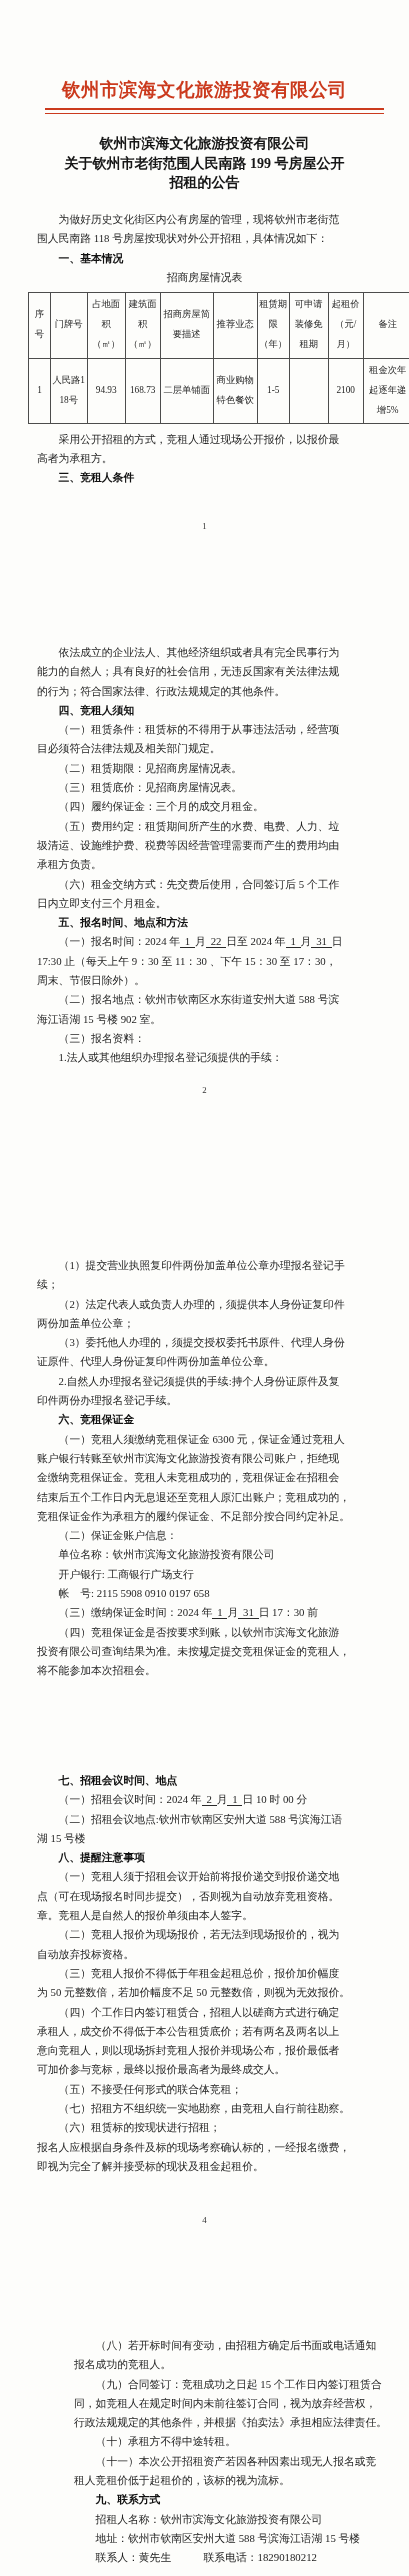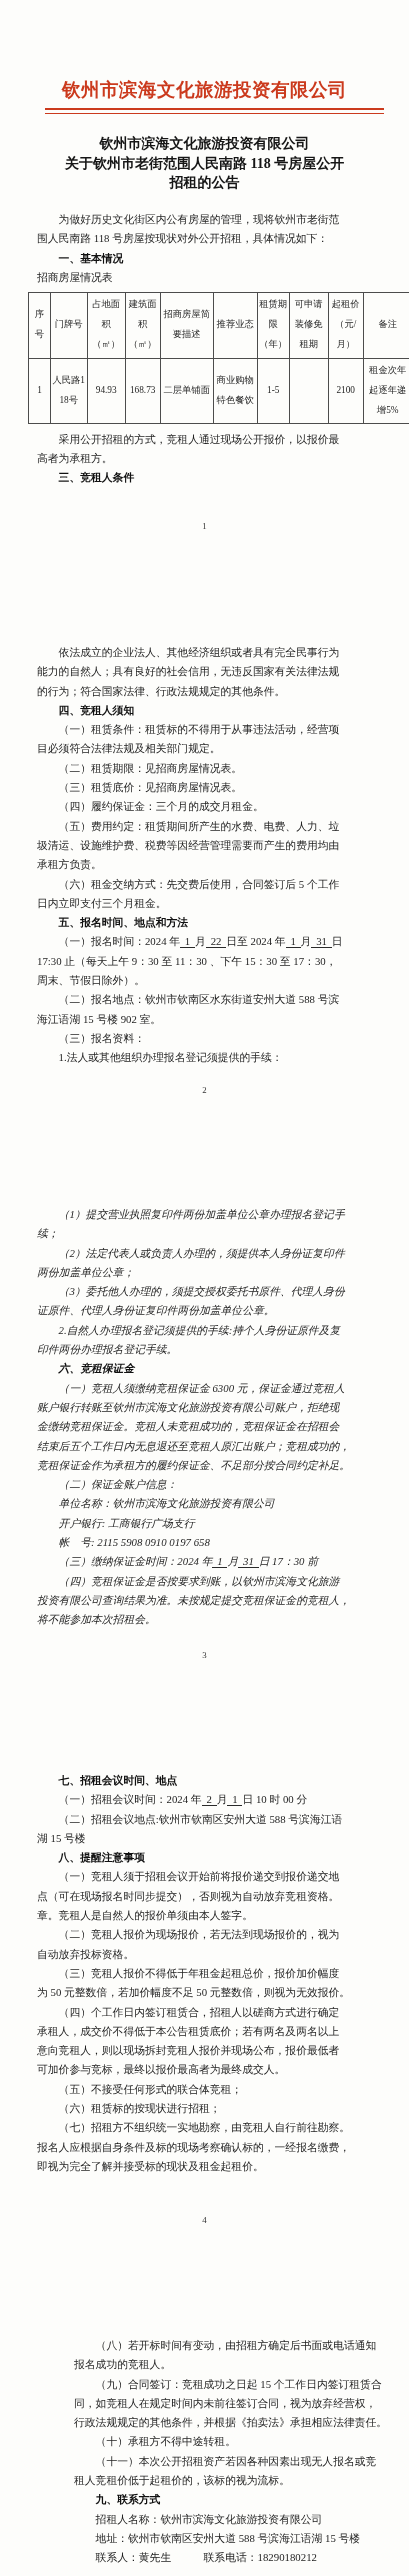--- a/index.html
+++ b/index.html
@@ -22,25 +22,25 @@
     font-size:14px;font-weight:bold;line-height:19.6px;color:#161616;
   }
   
   .page{
     position:absolute;left:37px;width:335px;
     font-size:10.8px;line-height:19.3px;text-align:justify;
   }
   .ln{min-height:19.3px;}
   .ind{text-indent:2em;}
   .h{font-weight:bold;color:#111;}
-  .ctr{text-align:left;text-indent:0;}
+  .ctr{text-align:center;text-indent:0;}
   .u{border-bottom:0.8px solid #2a2a2a;padding:0 2.1px;}
   #page1{top:210px;}
   #page2{top:643px;}
-  #page3{top:1205px;font-style:italic;}
+  #page3{top:1256px;}
   #page4{top:1771px;}
   #page5{top:2336px;margin-left:37px;}
   
   table.house{
     border-collapse:collapse;table-layout:fixed;width:354px;
     margin:5.2px 0 6.2px -8.8px;font-size:9.3px;
   }
   table.house th,table.house td{
     border:0.8px solid #4c4c4c;text-align:center;vertical-align:middle;
     padding:2.1px 1px;line-height:2.15;font-weight:normal;word-break:break-all;
@@ -54,21 +54,21 @@
 <body>
 
 <div id="canvas">
 
   <div class="letterhead">钦州市滨海文化旅游投资有限公司</div>
   <div class="rule-thick"></div>
   <div class="rule-thin"></div>
 
   <div class="doc-title">
     <div>钦州市滨海文化旅游投资有限公司</div>
-    <div>关于钦州市老街范围人民南路 118 号房屋公开</div>
+    <div>关于钦州市老街范围人民南路 199 号房屋公开</div>
     <div>招租的公告</div>
   </div>
 
   <div class="page" id="page1">
     <div>
         <div class="ln ind">为做好历史文化街区内公有房屋的管理，现将钦州市老街范</div>
         <div class="ln">围人民南路 118 号房屋按现状对外公开招租，具体情况如下：</div>
         <div class="ln ind h">一、基本情况</div>
         <div class="ln ctr">招商房屋情况表</div>
       </div>
@@ -166,22 +166,22 @@
       <div class="ln">章。竞租人是自然人的报价单须由本人签字。</div>
       <div class="ln ind">（二）竞租人报价为现场报价，若无法到现场报价的，视为</div>
       <div class="ln">自动放弃投标资格。</div>
       <div class="ln ind">（三）竞租人报价不得低于年租金起租总价，报价加价幅度</div>
       <div class="ln">为 50 元整数倍，若加价幅度不足 50 元整数倍，则视为无效报价。</div>
       <div class="ln ind">（四）个工作日内签订租赁合，招租人以磋商方式进行确定</div>
       <div class="ln">承租人，成交价不得低于本公告租赁底价；若有两名及两名以上</div>
       <div class="ln">意向竞租人，则以现场拆封竞租人报价并现场公布，报价最低者</div>
       <div class="ln">可加价参与竞标，最终以报价最高者为最终成交人。</div>
       <div class="ln ind">（五）不接受任何形式的联合体竞租；</div>
+      <div class="ln ind">（七）招租方不组织统一实地勘察，由竞租人自行前往勘察。</div>
       <div class="ln ind">（六）租赁标的按现状进行招租；</div>
-      <div class="ln ind">（七）招租方不组织统一实地勘察，由竞租人自行前往勘察。</div>
       <div class="ln">报名人应根据自身条件及标的现场考察确认标的，一经报名缴费，</div>
       <div class="ln">即视为完全了解并接受标的现状及租金起租价。</div>
     </div>
   <div class="page" id="page5">
       <div class="ln ind">（八）若开标时间有变动，由招租方确定后书面或电话通知</div>
       <div class="ln">报名成功的竞租人。</div>
       <div class="ln ind">（九）合同签订：竞租成功之日起 15 个工作日内签订租赁合</div>
       <div class="ln">同，如竞租人在规定时间内未前往签订合同，视为放弃经营权，</div>
       <div class="ln">行政法规规定的其他条件，并根据《拍卖法》承担相应法律责任。</div>
       <div class="ln ind">（十）承租方不得中途转租。</div>

